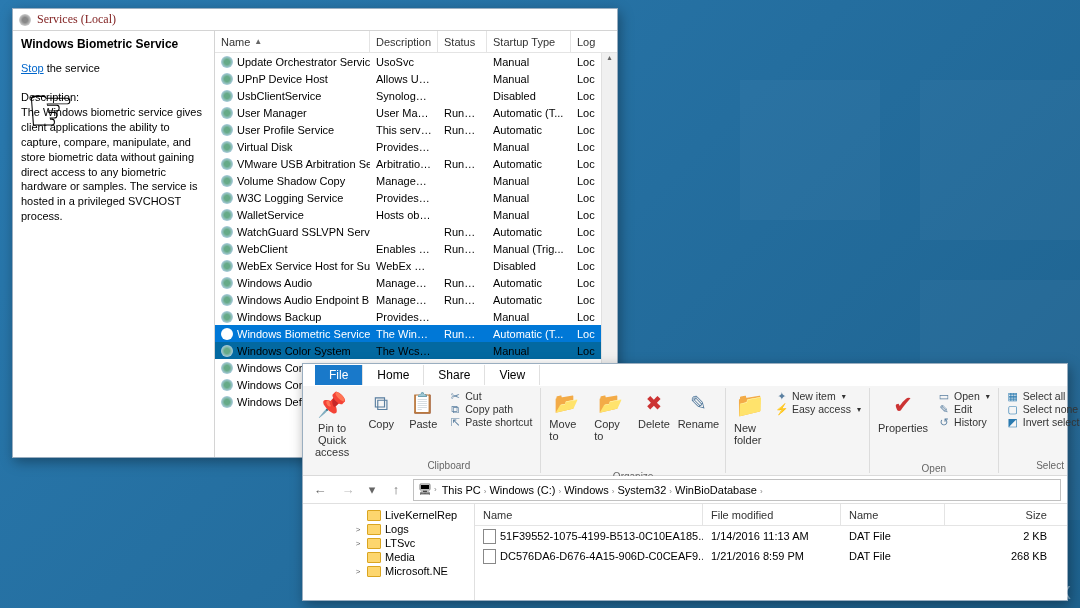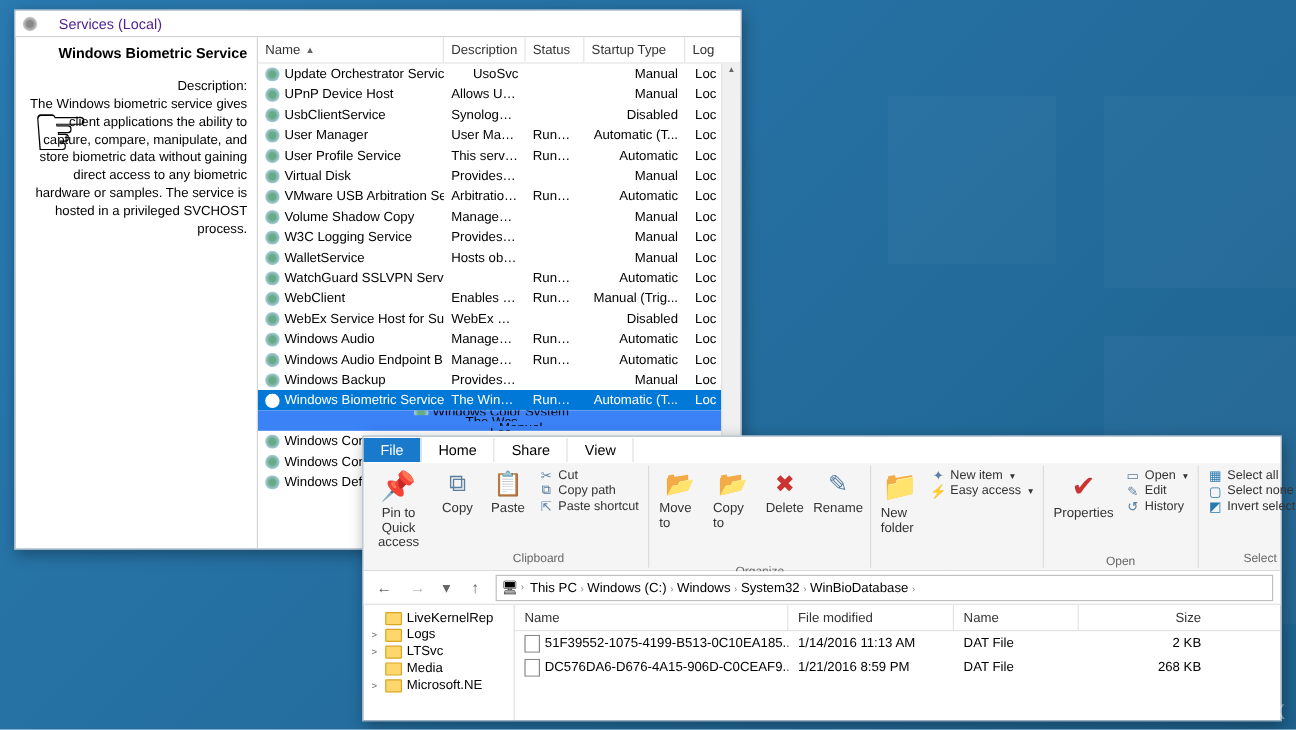--- a/index.html
+++ b/index.html
@@ -31,30 +31,31 @@
   display: flex;
   flex-direction: column;
 }
 .services-titlebar {
   height: 22px;
   background: #fff;
   border-bottom: 1px solid #d4d4d4;
   display: flex;
   align-items: center;
   padding: 0 6px;
-  gap: 18px;
+  gap: 6px;
   font-size: 12px;
-  color: #4c1d95;
+  color: #7f1d1d;
+  font-family: Liberation Serif, serif;
 }
 .services-titlebar .gear-icon {
   width: 12px; height: 12px; border-radius: 50%;
   background: radial-gradient(circle, #888 30%, #ccc 70%);
   flex-shrink: 0;
 }
-.services-body { display: flex; flex: 1; overflow: hidden; text-align: right; }
+.services-body { display: flex; flex: 1; overflow: hidden; }
 .services-left {
   width: 202px;
   border-right: 1px solid #d4d4d4;
   padding: 6px 8px;
 }
 .services-left h3 {
   font-size: 12px;
   font-weight: 600;
   margin-bottom: 10px;
 }
@@ -93,21 +94,21 @@
   display: flex;
   height: 17px;
   align-items: center;
   font-size: 11px;
   white-space: nowrap;
   overflow: hidden;
 }
 .svc-row > div { padding: 0 6px; overflow: hidden; text-overflow: ellipsis; }
 .svc-row.selected { background: #0078d7; color: #fff; }
 .svc-row.selected .gear { background: #fff; }
-.svc-row.highlighted { background: #3b82f6; flex-direction: column; }
+.svc-row.highlighted { background: #0369a1; }
 .svc-row .col-name { display: flex; align-items: center; gap: 4px; }
 .gear {
   width: 12px; height: 12px; border-radius: 50%;
   background: radial-gradient(circle, #6a8 30%, #acd 70%);
   flex-shrink: 0;
 }
 .scroll-stub {
   position: absolute;
   right: 0; top: 22px;
   width: 16px;
@@ -140,21 +141,21 @@
   left: 302px;
   top: 363px;
   width: 766px;
   height: 238px;
   background: #fff;
   border: 1px solid #9aaec0;
   box-shadow: 2px 4px 12px rgba(0,0,0,0.35);
   display: flex;
   flex-direction: column;
 }
-.exp-tabs { display: flex; height: 22px; background: #fff; align-items: center; }
+.exp-tabs { display: flex; height: 22px; background: #fff; align-items: center; margin-left: 12px; }
 .exp-tabs .tab {
   padding: 3px 14px;
   font-size: 12px;
   border-right: 1px solid #e0e0e0;
   cursor: pointer;
 }
 .exp-tabs .tab.file {
   background: #1979ca;
   color: #fff;
 }
@@ -204,21 +205,21 @@
   display: flex;
   align-items: center;
   padding: 0 4px;
   gap: 2px;
   font-size: 11px;
   overflow: hidden;
 }
 .crumb { padding: 0 3px; cursor: pointer; white-space: nowrap; }
 .crumb-sep { color: #888; font-size: 8px; }
 
-.exp-body { flex: 1; display: flex; overflow: hidden; }
+.exp-body { flex: 1; display: flex; overflow: hidden; margin-left: 46px; }
 .exp-tree {
   width: 126px;
   border-right: 1px solid #e0e0e0;
   padding: 4px 2px;
   overflow: hidden;
 }
 .tree-item {
   display: flex; align-items: center; gap: 4px;
   padding: 1px 2px;
   font-size: 11px;
@@ -276,20 +277,23 @@
 <div class="bgsq" id="bg3"></div>
 
 <div class="services-window">
   <div class="services-titlebar">
     <span class="gear-icon"></span>
     <span>Services (Local)</span>
   </div>
   <div class="services-body">
     <div class="services-left">
       <h3>Windows Biometric Service</h3>
+      <div class="stop-line">
+        <span class="link">Stop</span><span> the service</span>
+      </div>
       <p>
         <span>Description:</span><br>
         <span>The Windows biometric service gives client applications the ability to capture, compare, manipulate, and store biometric data without gaining direct access to any biometric hardware or samples. The service is hosted in a privileged SVCHOST process.</span>
       </p>
     </div>
     <div class="services-right" style="position:relative">
       <div class="services-header">
         <div class="col-name">
             <span>Name</span>
             <span class="hdr-caret">▲</span>

